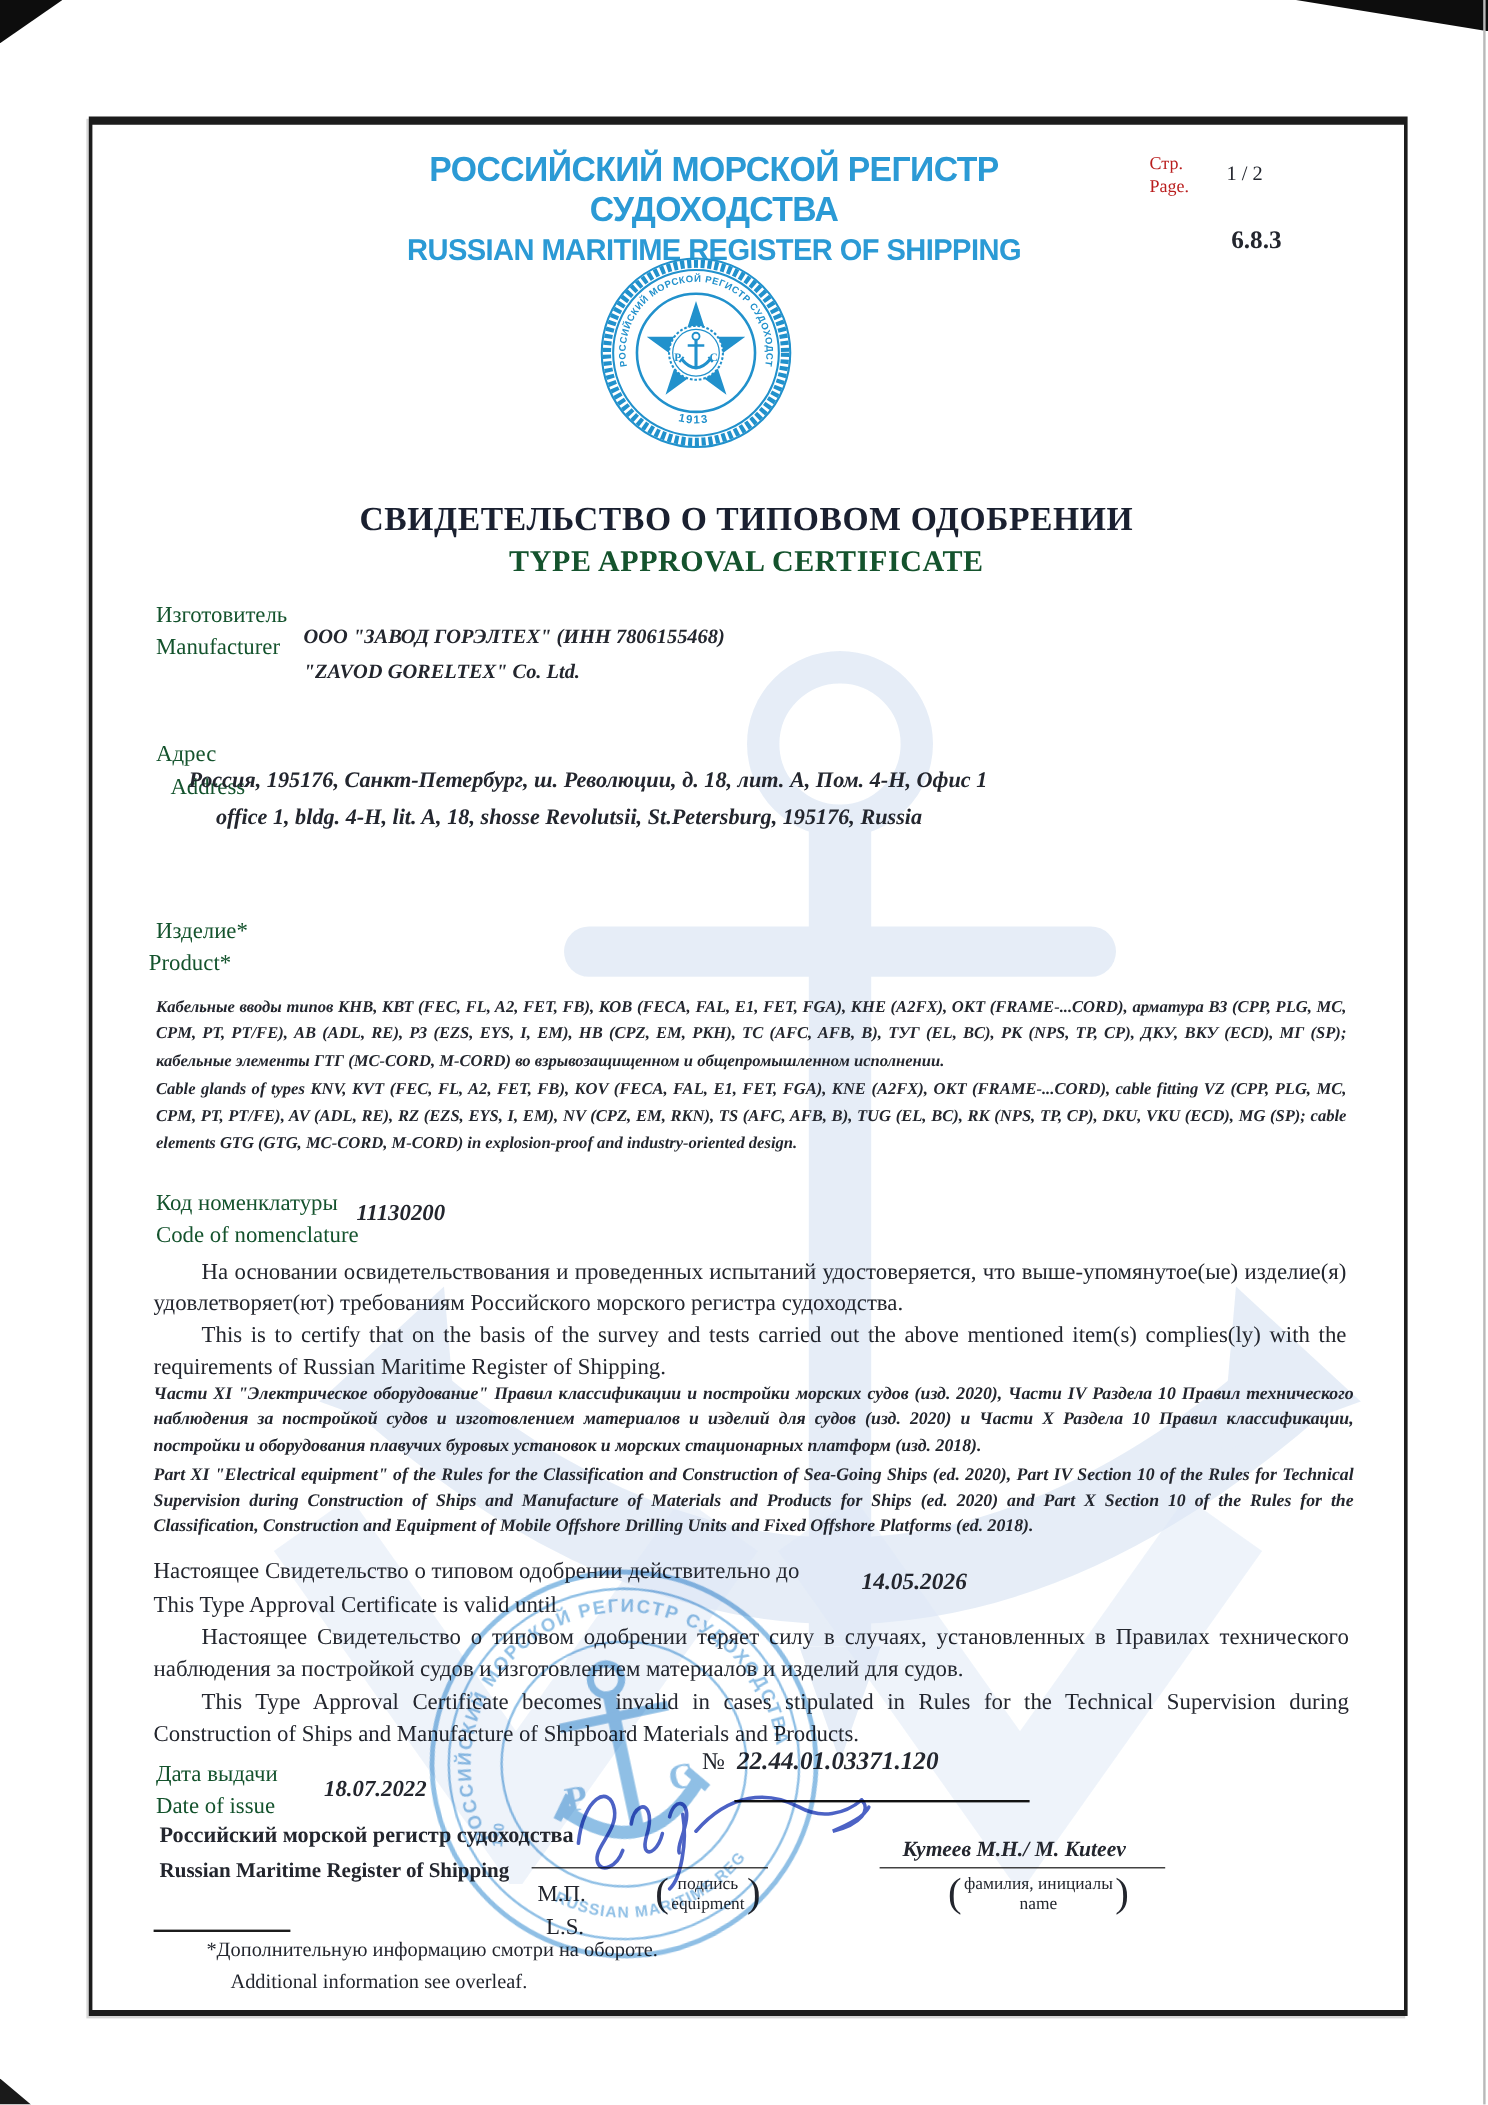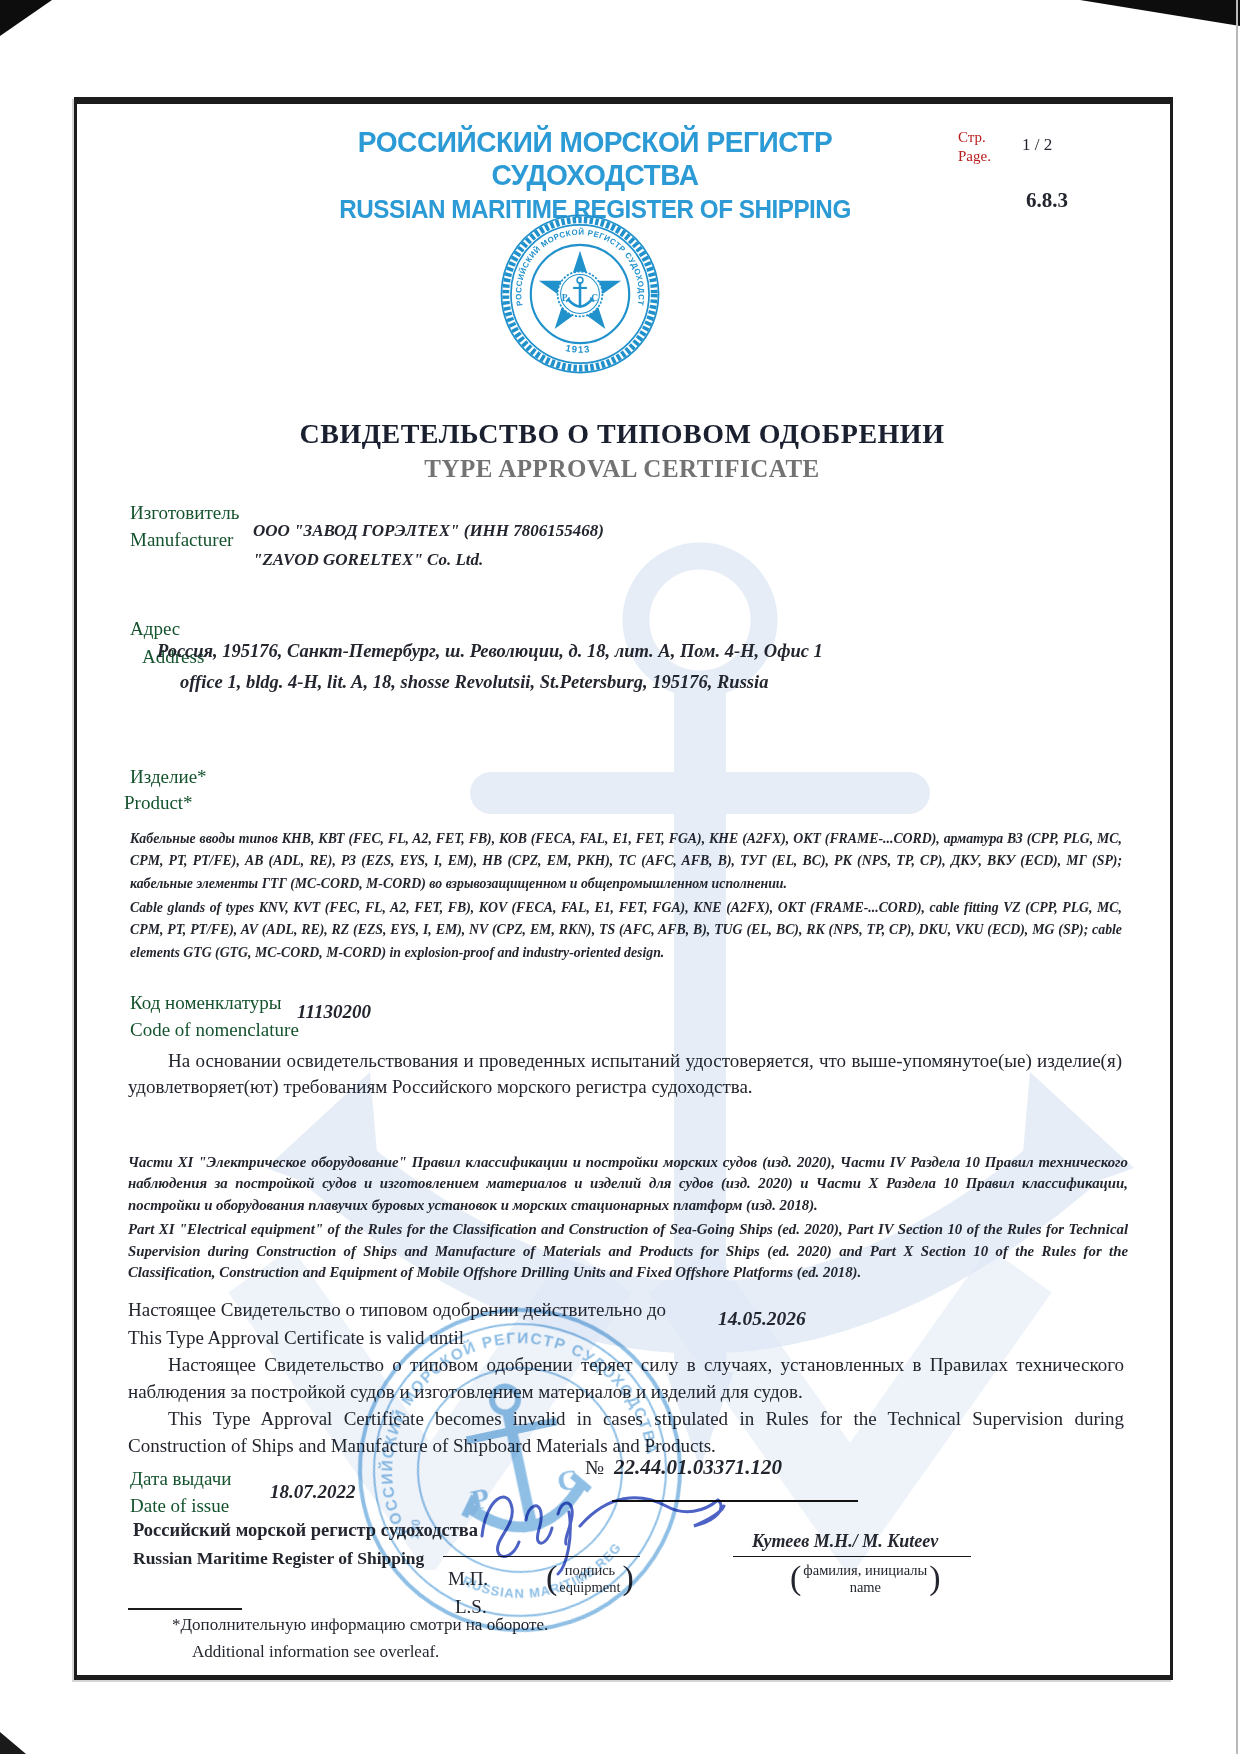--- a/index.html
+++ b/index.html
@@ -21,21 +21,21 @@
   .org{left:250px;top:126px;width:690px;text-align:center;font-family:"Liberation Sans",sans-serif;
        font-weight:bold;color:#2b9ad5;letter-spacing:-0.5px;transform:scaleX(.97);}
   .org .ru{font-size:29px;line-height:1.15;}
   .org .en{font-size:25px;line-height:1.3;}
   .pagebox{left:958px;top:128px;font-size:15px;line-height:1.25;color:#b91c1c;}
   .pageval{left:1022px;top:135px;font-size:17px;}
   .formcode{left:1026px;top:188px;font-size:21px;font-weight:bold;}
 
   
   .title-ru{left:137px;top:418px;width:970px;text-align:center;font-size:28px;font-weight:bold;color:#1a2030;letter-spacing:.5px;}
-  .title-en{left:137px;top:455px;width:970px;text-align:center;font-size:25px;font-weight:bold;color:#737373;letter-spacing:.5px;}
+  .title-en{left:137px;top:455px;width:970px;text-align:center;font-size:25px;font-weight:bold;color:#14532d;letter-spacing:.5px;}
 
   .lbl{font-size:19px;color:#14532d;}
   .bi{font-weight:bold;font-style:italic;}
 
   .man-l1{left:130px;top:502px;}
   .man-l2{left:130px;top:529px;}
   .man-v1{left:253px;top:521px;font-size:17px;}
   .man-v2{left:253px;top:550px;font-size:17px;}
 
   .adr-l1{left:130px;top:618px;}
@@ -189,20 +189,21 @@
   <div class="abs lbl prd-l2 z2">Product*</div>
   <div class="abs bi prd-ru z2">Кабельные вводы типов КНВ, КВТ (FEC, FL, A2, FET, FB), КОВ (FECA, FAL, E1, FET, FGA), КНЕ (A2FX), ОКТ (FRAME-...CORD), арматура ВЗ (CPP, PLG, MC, CPM, PT, PT/FE), АВ (ADL, RE), РЗ (EZS, EYS, I, EM), НВ (CPZ, EM, PKH), ТС (AFC, AFB, B), ТУГ (EL, BC), РК (NPS, TP, CP), ДКУ, ВКУ (ECD), МГ (SP); кабельные элементы ГТГ (MC-CORD, M-CORD) во взрывозащищенном и общепромышленном исполнении.</div>
   <div class="abs bi prd-en z2">Cable glands of types KNV, KVT (FEC, FL, A2, FET, FB), KOV (FECA, FAL, E1, FET, FGA), KNE (A2FX), OKT (FRAME-...CORD), cable fitting VZ (CPP, PLG, MC, CPM, PT, PT/FE), AV (ADL, RE), RZ (EZS, EYS, I, EM), NV (CPZ, EM, RKN), TS (AFC, AFB, B), TUG (EL, BC), RK (NPS, TP, CP), DKU, VKU (ECD), MG (SP); cable elements GTG (GTG, MC-CORD, M-CORD) in explosion-proof and industry-oriented design.</div>
 
   <div class="abs lbl nom-l1 z2">Код номенклатуры</div>
   <div class="abs lbl nom-l2 z2">Code of nomenclature</div>
   <div class="abs bi nom-v z2">11130200</div>
 
   <div class="abs cert z2">
     <p>На основании освидетельствования и проведенных испытаний удостоверяется, что выше-упомянутое(ые) изделие(я) удовлетворяет(ют) требованиям Российского морского регистра судоходства.</p>
+    <p>This is to certify that on the basis of the survey and tests carried out the above mentioned item(s) complies(ly) with the requirements of Russian Maritime Register of Shipping.</p>
   </div>
 
   <div class="abs bi rules z2">
     <p>Части XI "Электрическое оборудование" Правил классификации и постройки морских судов (изд. 2020), Части IV  Раздела 10 Правил технического наблюдения за постройкой судов и изготовлением материалов и изделий для судов (изд. 2020) и Части X Раздела 10 Правил классификации, постройки и оборудования плавучих буровых установок и морских стационарных платформ (изд. 2018).</p>
     <p>Part XI "Electrical equipment" of the Rules for the Classification and Construction of  Sea-Going  Ships (ed. 2020), Part IV Section 10 of the Rules for Technical Supervision during Construction of Ships and Manufacture of Materials and Products for Ships (ed. 2020) and Part X Section 10 of the Rules for the Classification, Construction and Equipment of Mobile Offshore Drilling Units and Fixed Offshore Platforms (ed. 2018).</p>
   </div>
 
   <div class="abs val-l z2">
     <div>Настоящее Свидетельство о типовом одобрении действительно до</div>
     <div>This Type Approval Certificate is valid until</div>

